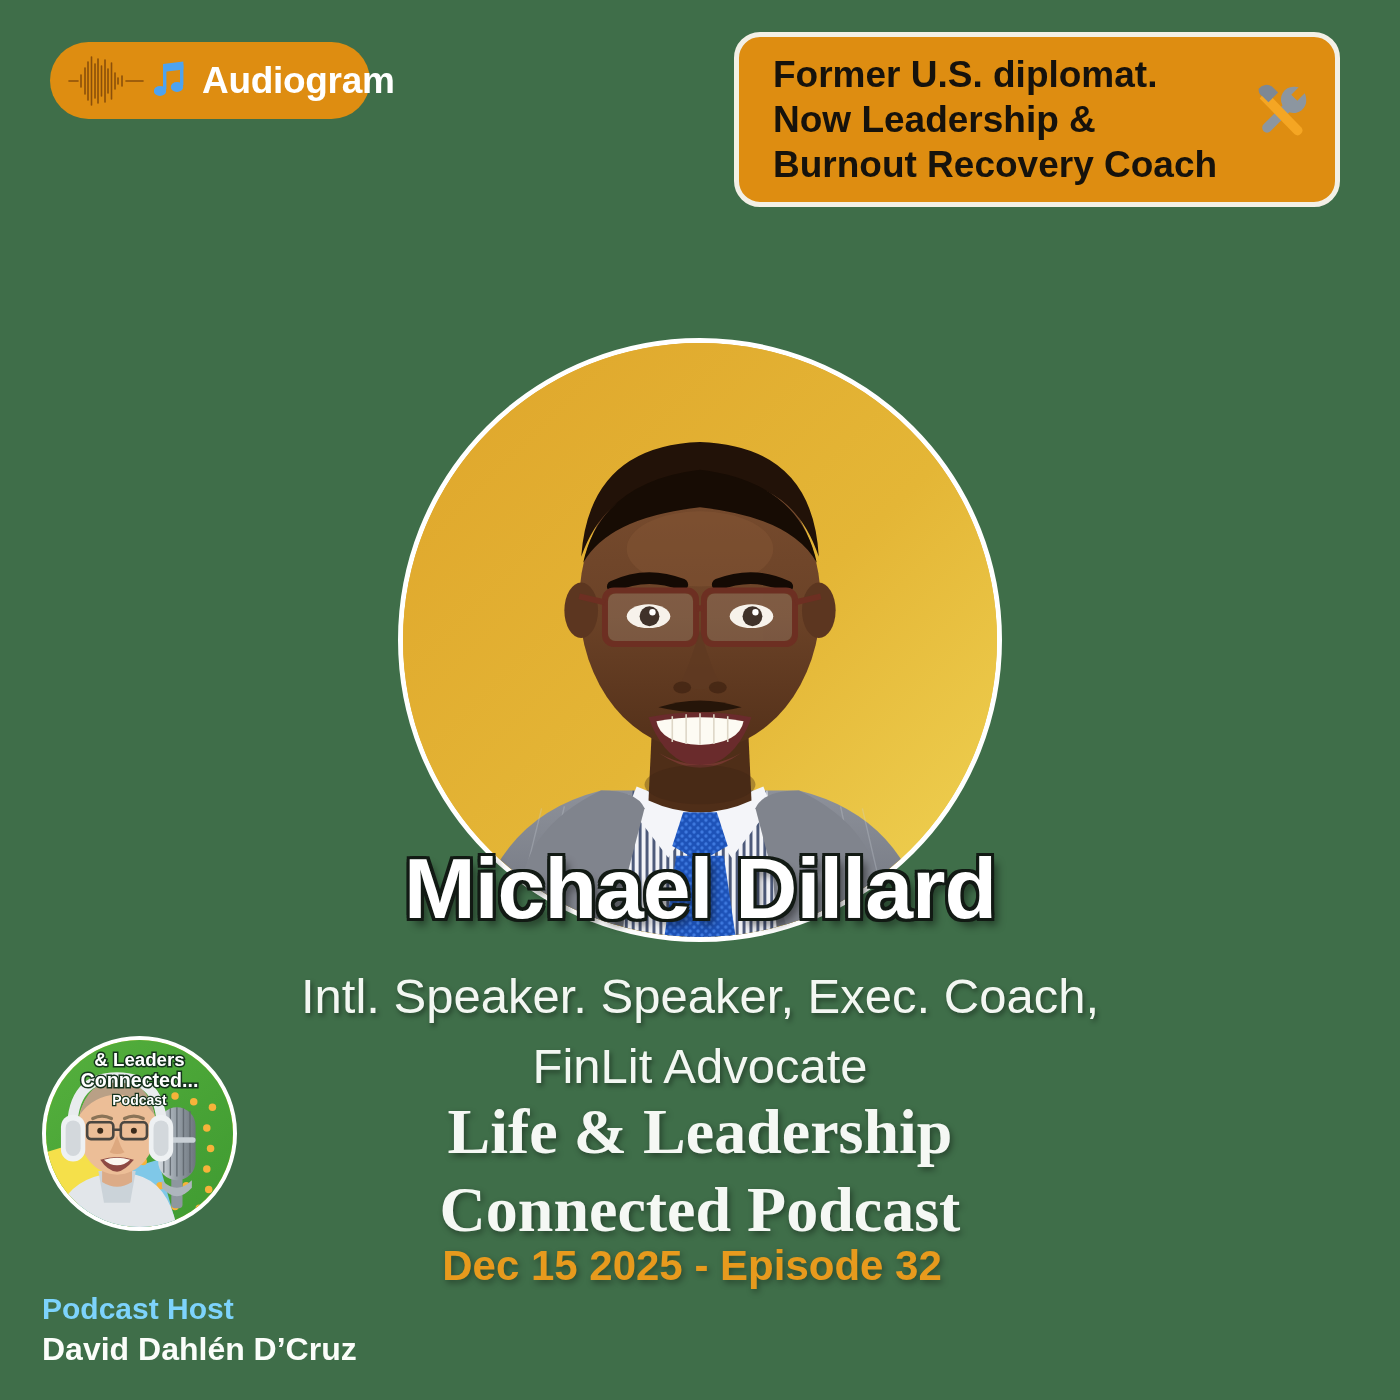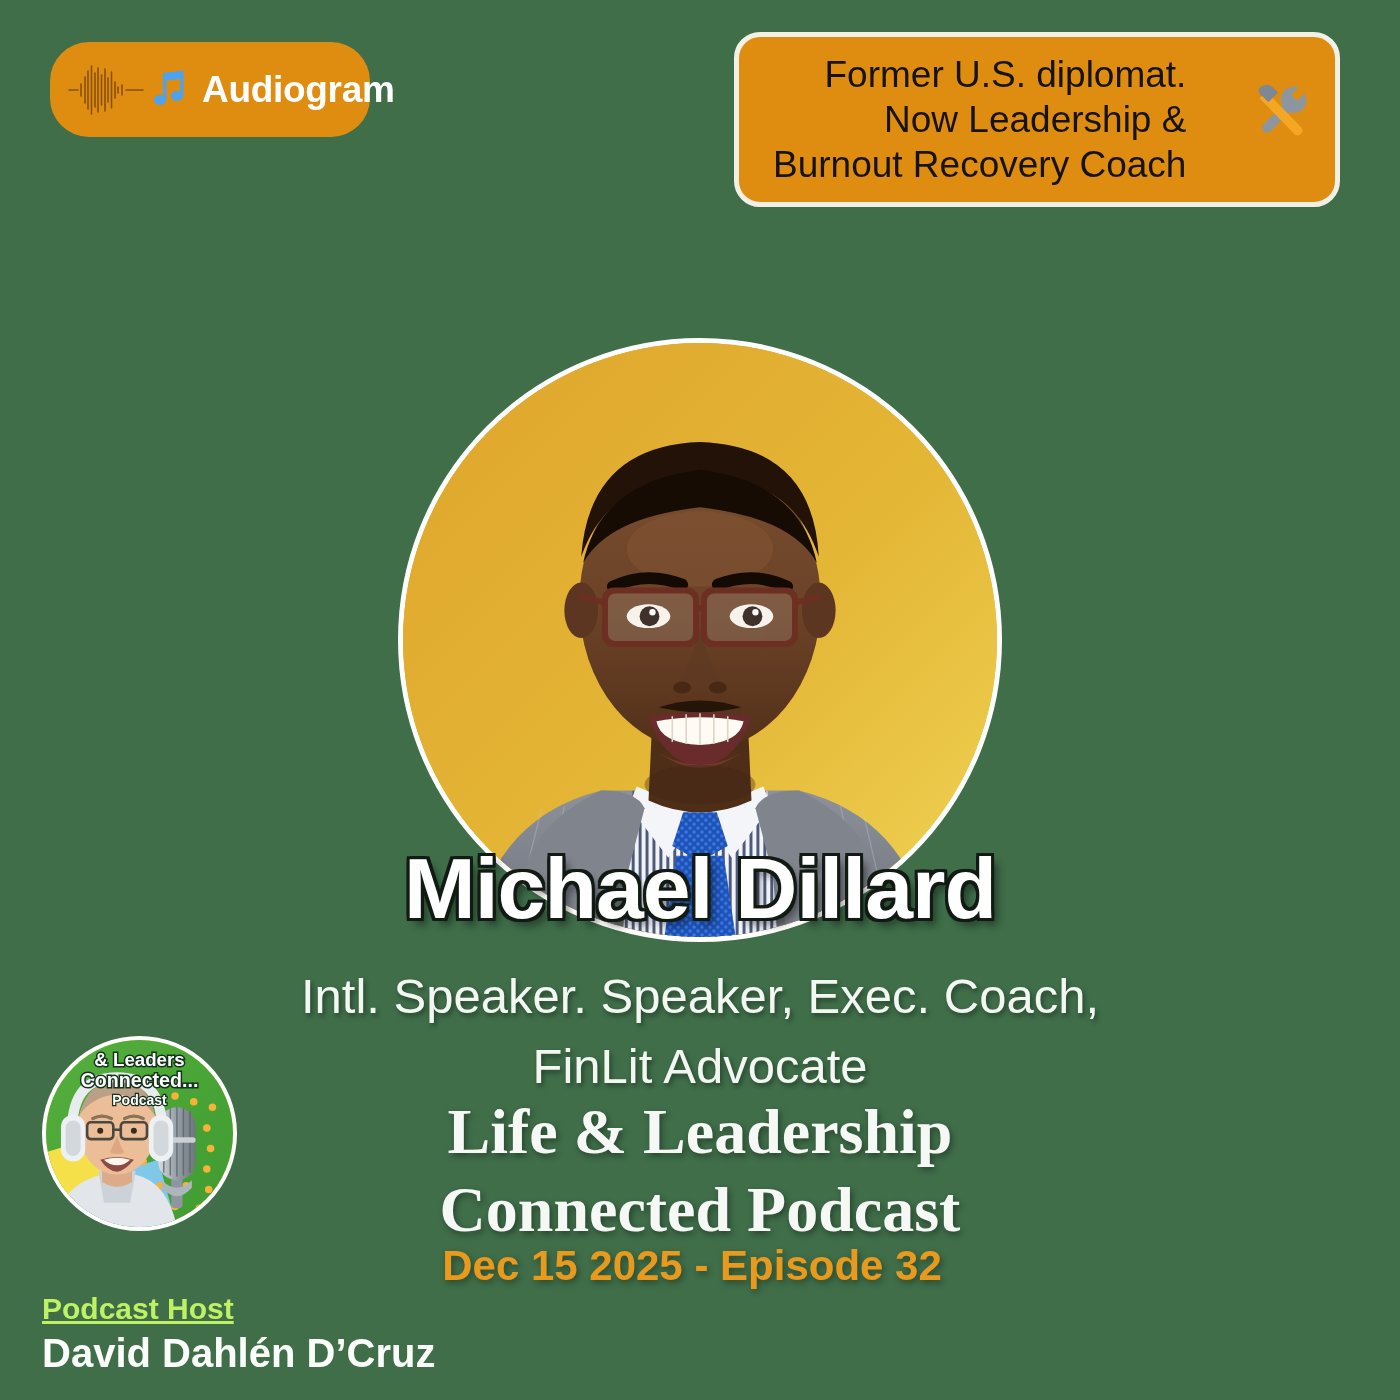--- a/index.html
+++ b/index.html
@@ -15,21 +15,21 @@
     overflow: hidden;
     font-family: "Liberation Sans", sans-serif;
   }
 
   
   #audiogram-pill {
     position: absolute;
     left: 50px;
     top: 42px;
     width: 320px;
-    height: 95px;
+    height: 77px;
     background: #de8d11;
     border-radius: 39px;
     display: flex;
     align-items: center;
     gap: 10px;
     padding-left: 18px;
     box-sizing: border-box;
   }
   #audiogram-pill .wave { width: 76px; height: 52px; flex: 0 0 auto; }
   #audiogram-pill .note { width: 34px; height: 40px; flex: 0 0 auto; }
@@ -51,26 +51,25 @@
     background: #de8d11;
     border: 5px solid #f3f0e6;
     border-radius: 26px;
     box-sizing: border-box;
     display: flex;
     align-items: center;
   }
   #tagline-text {
     color: #16120c;
     font-size: 37px;
-    font-weight: normal;
+    font-weight: bold;
     line-height: 1.22;
     padding-left: 34px;
     white-space: pre-line;
     max-width: 470px;
-    text-align: right;
   }
   #tool-icon {
     position: absolute;
     right: 22px;
     top: 42px;
     width: 62px;
     height: 62px;
   }
 
   
@@ -158,28 +157,27 @@
     overflow: hidden;
     background: #fde047;
   }
   #host-avatar svg { display: block; width: 100%; height: 100%; }
   #host-role-label {
     position: absolute;
     left: 42px;
     top: 1292px;
     font-size: 30px;
     font-weight: bold;
-    color: #bef264;
-    text-decoration: underline;
+    color: #7dd3fc;
   }
   #host-name {
     position: absolute;
     left: 42px;
     top: 1331px;
-    font-size: 40px;
+    font-size: 32px;
     font-weight: bold;
     color: #fbfdfa;
   }
 </style>
 </head>
 <body>
 
 <div id="stage">
 
   <div id="audiogram-pill">

